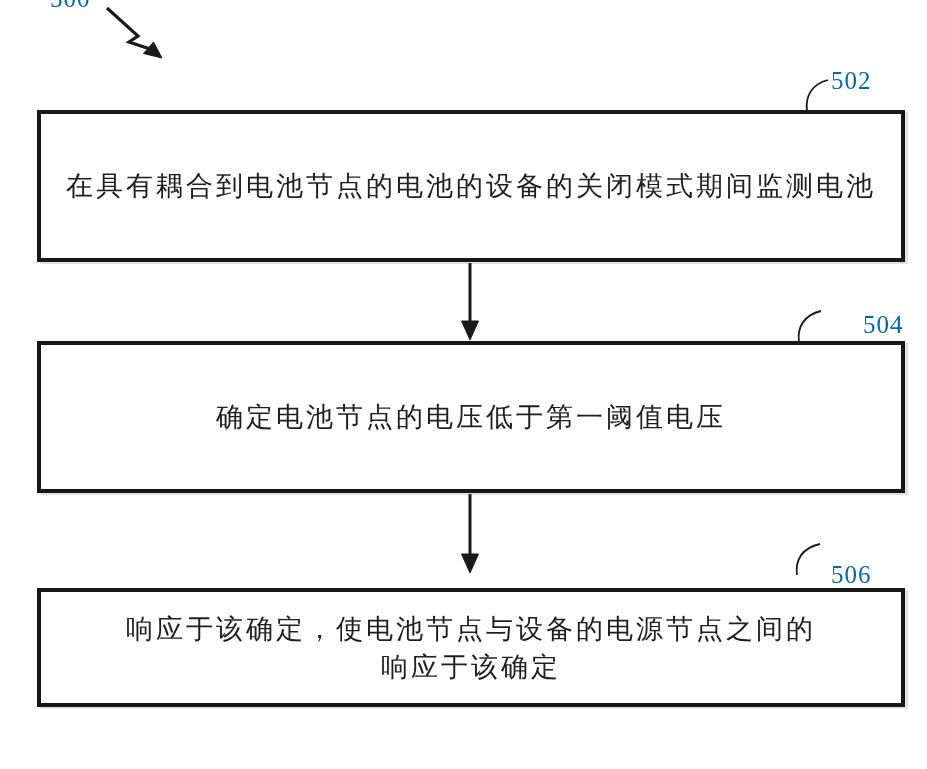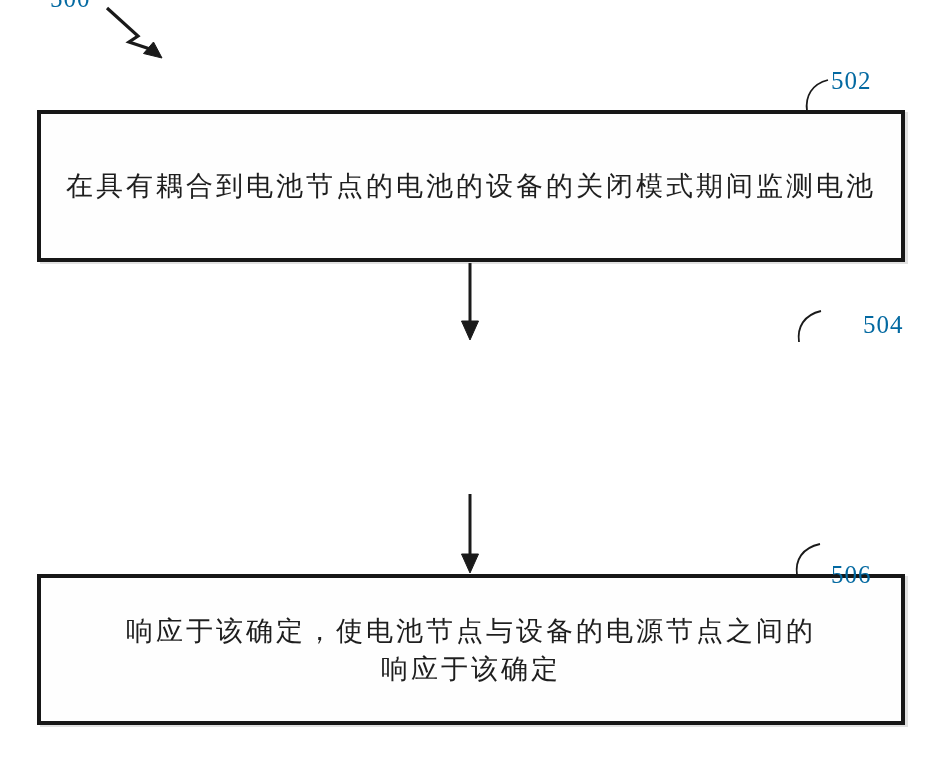--- a/index.html
+++ b/index.html
@@ -40,21 +40,21 @@
   .flow-box .step-line {
     display: block;
     color: #1e1e1e;
     font-size: 27px;
     line-height: 38px;
     letter-spacing: 3px;
     white-space: nowrap;
   }
   .box-502 { top: 110px; height: 152px; }
   .box-504 { top: 341px; height: 152px; }
-  .box-506 { top: 574px; height: 151px; }
+  .box-506 { top: 588px; height: 119px; }
   .ref-label {
     position: absolute;
     color: #0369a1;
     font-size: 25px;
     line-height: 25px;
     letter-spacing: 1px;
     font-family: "Liberation Serif", "DejaVu Serif", serif;
   }
   .label-500 { left: 50px;  top: -14px; }
   .label-502 { left: 831px; top: 68px;  }
@@ -90,20 +90,23 @@
       <path d="M799,342 C797,327 804,315 821,311"></path>
       <path d="M797,575 C795,560 802,548 820,544"></path>
     </g>
   </svg>
 
   <div class="flow-box box-502">
     <span class="step-line">在具有耦合到电池节点的电池的设备的关闭模式期间监测电池</span>
   </div>
   <div class="ref-label label-502">502</div>
 
+  <div class="flow-box box-504">
+    <span class="step-line">确定电池节点的电压低于第一阈值电压</span>
+  </div>
   <div class="ref-label label-504">504</div>
 
   <div class="flow-box box-506">
     <span class="step-line">响应于该确定，使电池节点与设备的电源节点之间的</span>
     <span class="step-line">响应于该确定</span>
   </div>
   <div class="ref-label label-506">506</div>
 
 </div>
 

